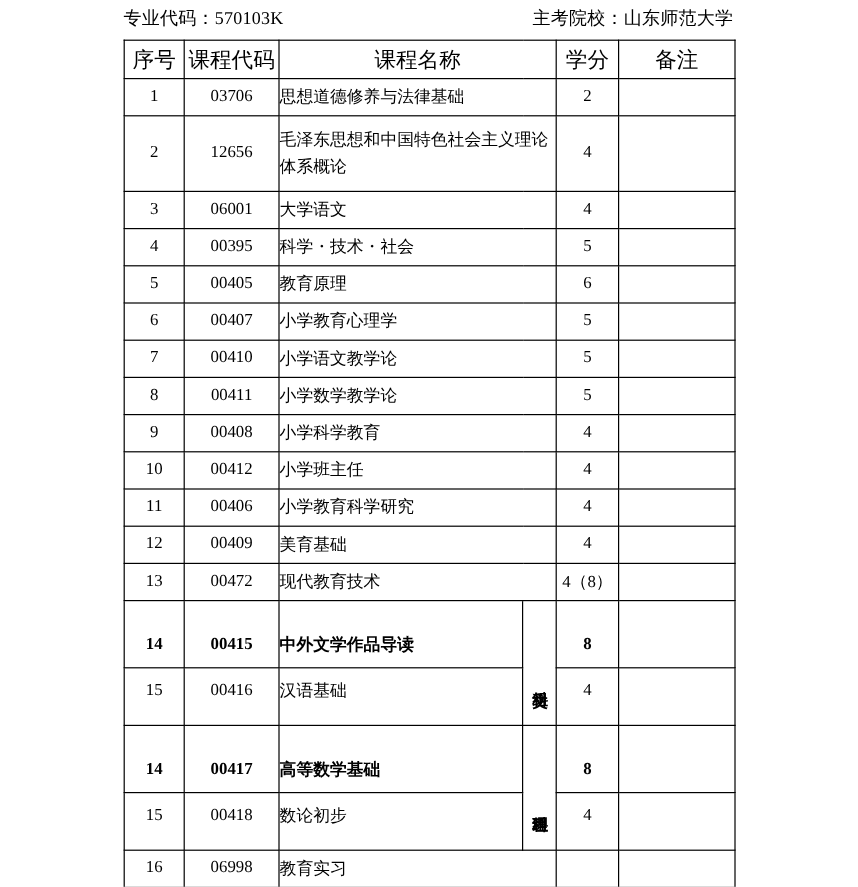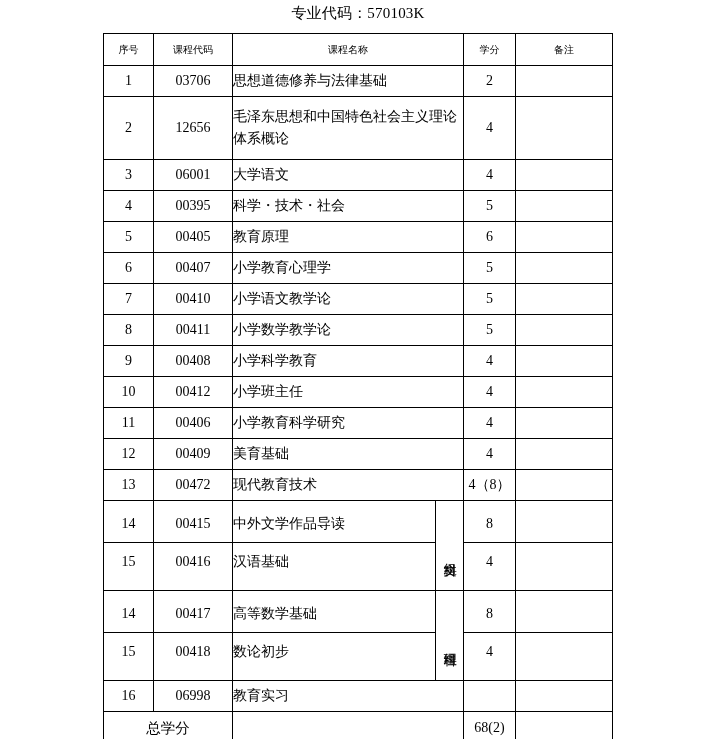--- a/index.html
+++ b/index.html
@@ -30,21 +30,20 @@
     top: 4px;
     width: 510px;
     height: 22px;
     display: flex;
     justify-content: space-between;
     align-items: center;
     font-size: 15px;
     font-family: "Liberation Serif", "DejaVu Serif", serif;
     letter-spacing: 0.2px;
     white-space: nowrap;
-    flex-direction: column;
   }
   .doc-header .hdr-item {
     display: inline-block;
   }
   .doc-header .hdr-right {
     margin-right: 2px;
   }
 
   
   .course-table {
@@ -67,21 +66,21 @@
   col.c-no     { width: 50px; }
   col.c-code   { width: 79px; }
   col.c-name   { width: 203px; }
   col.c-group  { width: 28px; }
   col.c-credit { width: 52px; }
   col.c-note   { width: 97px; }
 
   .th-cell {
     height: 31px;
     text-align: center;
-    font-size: 10px;
+    font-size: 18px;
     font-family: Liberation Serif, serif;
   }
 
   .cell-no, .cell-code {
     text-align: center;
     font-size: 14px;
     font-family: "Liberation Serif", "DejaVu Serif", serif;
   }
   .cell-name {
     text-align: left;
@@ -99,21 +98,21 @@
   .cell-note {
     text-align: center;
     font-size: 14px;
   }
 
   tr.data-row > td { height: 30px; }
   tr.tall-row > td { height: 62px; }
 
   
   .group-block > td { height: 37px; }
-  .group-block.first > td { padding-top: 4px; }
+  .group-block.first > td { padding-top: 18px; font-weight: bold; }
   .group-block.last  > td { padding-bottom: 10px; }
 
   .group-label {
     writing-mode: vertical-rl;
     text-orientation: upright;
     font-family: "Liberation Sans", "DejaVu Sans", sans-serif;
     font-size: 13px;
     line-height: 1.12;
     letter-spacing: 0px;
     margin: 0 auto;
@@ -133,20 +132,21 @@
   }
   tr.total-row > td { height: 32px; }
 </style>
 </head>
 <body>
 
 <div class="page">
 
   <div class="doc-header">
     <span class="hdr-item">专业代码：570103K</span>
+    <span class="hdr-item hdr-right">主考院校：山东师范大学</span>
   </div>
 
   <table class="course-table">
     <colgroup>
       <col class="c-no">
       <col class="c-code">
       <col class="c-name">
       <col class="c-group">
       <col class="c-credit">
       <col class="c-note">

